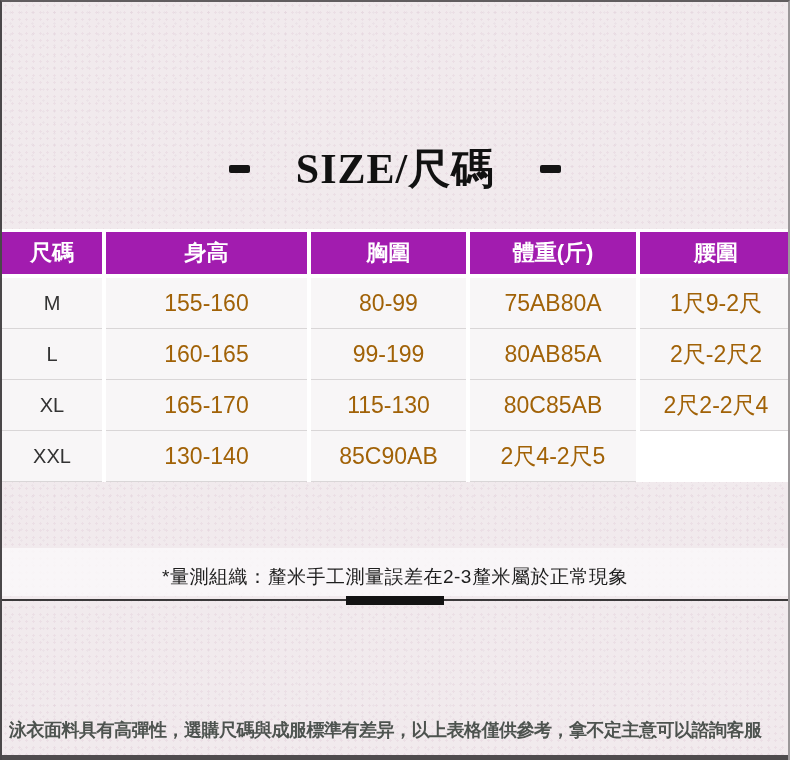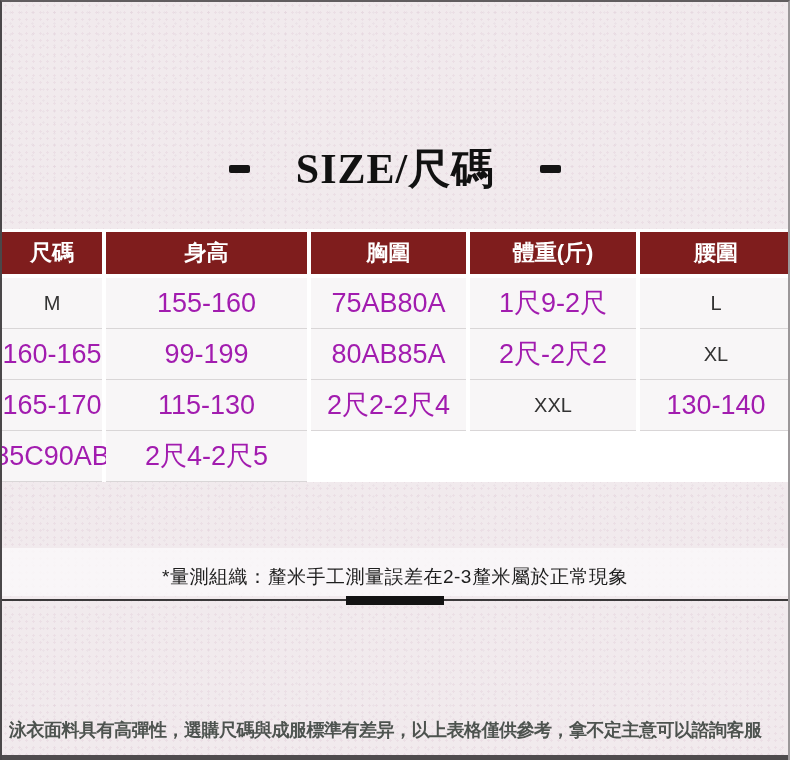--- a/index.html
+++ b/index.html
@@ -42,30 +42,30 @@
   .size-table{
     position:absolute; top:227px; left:0;
     width:790px;
     background:#ffffff;
     display:grid;
     grid-template-columns:100px 201px 155px 166px 152px;
     grid-template-rows:49px 51px 51px 51px 51px;
     column-gap:4px;
   }
   .th{
-    background:#7f1d1d;
+    background:#a21caf;
     margin:3px 0 4px 0;
     display:flex; align-items:center; justify-content:center;
     color:#ffffff; font-weight:bold; font-size:22px;
   }
   .td{
     background:#f8f6f7;
     border-bottom:1px solid #d9d6d7;
     display:flex; align-items:center; justify-content:center;
-    color:#a21caf; font-size:27px;
+    color:#a16207; font-size:23px;
   }
   .td.size-col{ font-size:20px; color:#333; }
 
   
   .note-band{
     position:absolute; top:546px; left:0; width:100%; height:48px;
     background:rgba(250,248,249,.85);
   }
   .note{
     position:absolute; top:562px; left:0; width:100%;
@@ -113,32 +113,34 @@
   <div class="size-table">
 
     <div class="th">尺碼</div>
     <div class="th">身高</div>
     <div class="th">胸圍</div>
     <div class="th">體重(斤)</div>
     <div class="th">腰圍</div>
 
     <div class="td size-col">M</div>
     <div class="td">155-160</div>
+    <div class="td">80-99</div>
     <div class="td">75AB80A</div>
     <div class="td">1尺9-2尺</div>
 
     <div class="td size-col">L</div>
     <div class="td">160-165</div>
     <div class="td">99-199</div>
     <div class="td">80AB85A</div>
     <div class="td">2尺-2尺2</div>
 
     <div class="td size-col">XL</div>
     <div class="td">165-170</div>
     <div class="td">115-130</div>
+    <div class="td">80C85AB</div>
     <div class="td">2尺2-2尺4</div>
 
     <div class="td size-col">XXL</div>
     <div class="td">130-140</div>
     <div class="td">85C90AB</div>
     <div class="td">2尺4-2尺5</div>
   </div>
 
   <div class="note-band"></div>
   <div class="note">*量測組織：釐米手工測量誤差在2-3釐米屬於正常現象</div>

